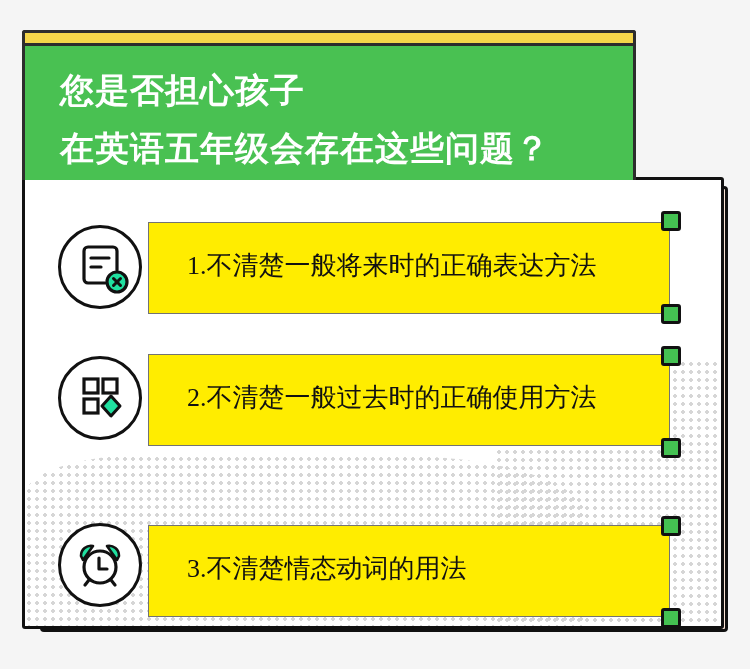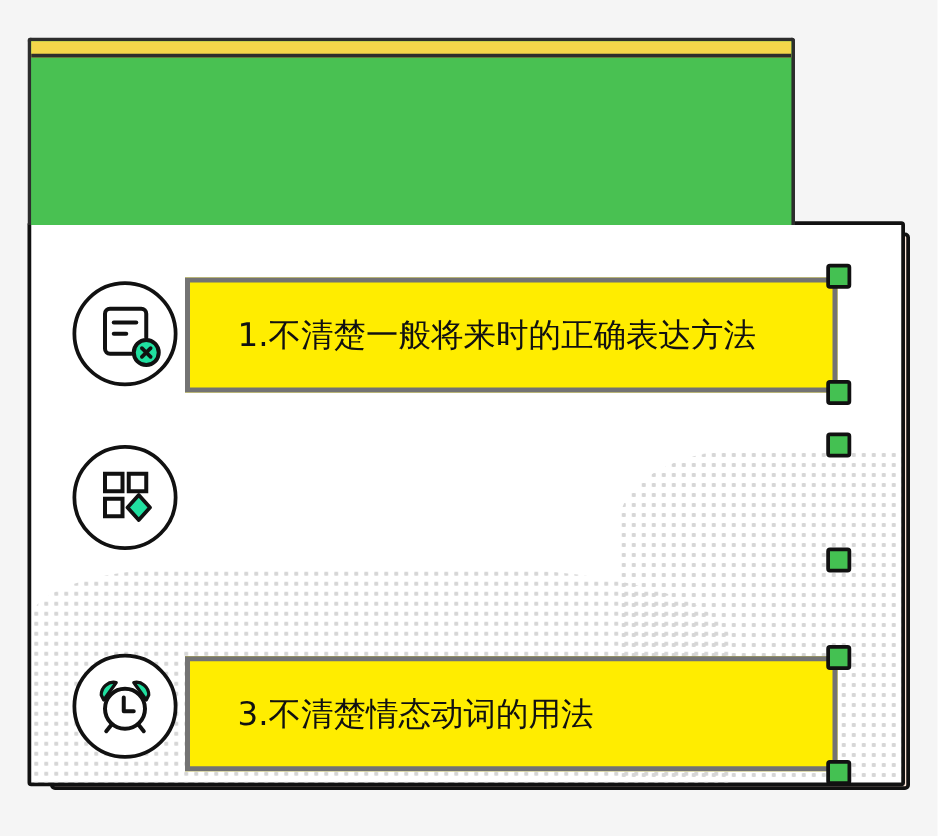--- a/index.html
+++ b/index.html
@@ -36,21 +36,21 @@
     background: #f5d64a; border-bottom: 3px solid #2d2d2d;
   }
   .header-title {
     position: absolute; left: 35px; top: 28px;
     color: #ffffff; font-weight: bold; font-size: 34px; line-height: 58px;
     letter-spacing: 1px;
   }
   .row { position: absolute; left: 0; width: 750px; height: 100px; }
   .bar {
     position: absolute; left: 148px; width: 522px; height: 92px;
-    background: #ffed00; border: 4px solid #737373; box-sizing: border-box;
+    background: #ffed00; border: 1px solid #737373; box-sizing: border-box; font-family: Liberation Serif, serif;
   }
   .bar-label {
     position: absolute; left: 38px; top: 0; height: 86px; line-height: 86px;
     font-size: 26px; color: #111; white-space: nowrap;
   }
   .corner {
     position: absolute; width: 20px; height: 20px; background: #44c152;
     border: 3px solid #111; border-radius: 3px; box-sizing: border-box;
   }
   .circle {
@@ -66,20 +66,22 @@
 <div class="shadow-card"></div>
 
 <div class="main-card">
   <div class="dots a"></div>
   <div class="dots b"></div>
 </div>
 
 <div class="header-card">
   <div class="header-strip"></div>
   <div class="header-title">
+    <div>您是否担心孩子</div>
+    <div>在英语五年级会存在这些问题？</div>
   </div>
 </div>
 
 <div class="row" style="top:222px;">
   <div class="bar" style="top:0;">
     <div class="bar-label">1.不清楚一般将来时的正确表达方法</div>
   </div>
   <div class="corner" style="left:661px; top:-11px;"></div>
   <div class="corner" style="left:661px; top:82px;"></div>
   <div class="circle" style="top:3px;">
@@ -88,20 +90,23 @@
       <line x1="30" y1="30" x2="48" y2="30" stroke="#111" stroke-width="3.2" stroke-linecap="round"></line>
       <line x1="30" y1="39" x2="40" y2="39" stroke="#111" stroke-width="3.2" stroke-linecap="round"></line>
       <circle cx="56" cy="54" r="10" fill="#20e0a0" stroke="#111" stroke-width="3.2"></circle>
       <line x1="52.5" y1="50.5" x2="59.5" y2="57.5" stroke="#111" stroke-width="3" stroke-linecap="round"></line>
       <line x1="59.5" y1="50.5" x2="52.5" y2="57.5" stroke="#111" stroke-width="3" stroke-linecap="round"></line>
     </svg>
   </div>
 </div>
 
 <div class="row" style="top:354px;">
+  <div class="bar" style="top:0;">
+    <div class="bar-label">2.不清楚一般过去时的正确使用方法</div>
+  </div>
   <div class="corner" style="left:661px; top:-8px;"></div>
   <div class="corner" style="left:661px; top:84px;"></div>
   <div class="circle" style="top:2px;">
     <svg width="78" height="78" viewBox="0 0 78 78">
       <rect x="23" y="20" width="14" height="14" fill="none" stroke="#111" stroke-width="3.2"></rect>
       <rect x="42" y="20" width="14" height="14" fill="none" stroke="#111" stroke-width="3.2"></rect>
       <rect x="23" y="40" width="14" height="14" fill="none" stroke="#111" stroke-width="3.2"></rect>
       <polygon points="50,37 59,47 50,57 41,47" fill="#20e0a0" stroke="#111" stroke-width="3" stroke-linejoin="round"></polygon>
     </svg>
   </div>

